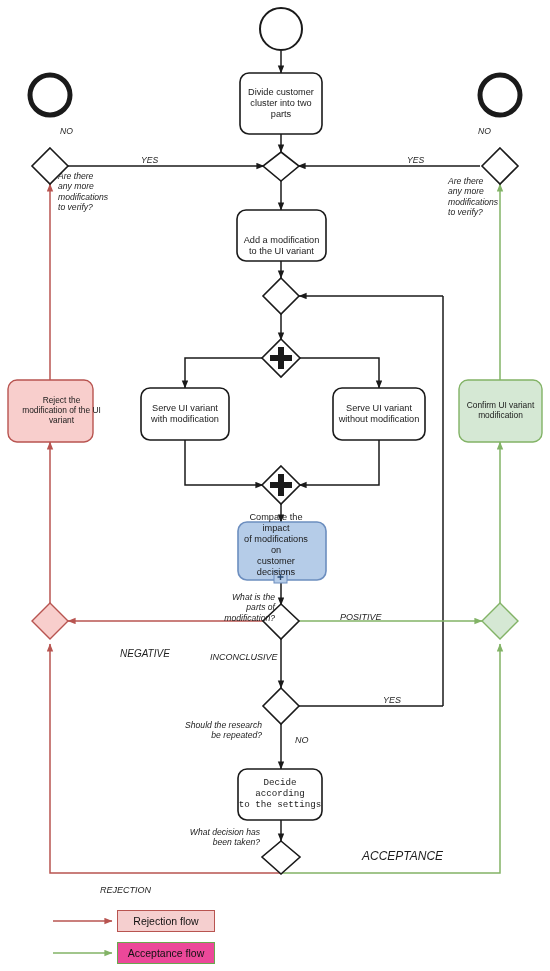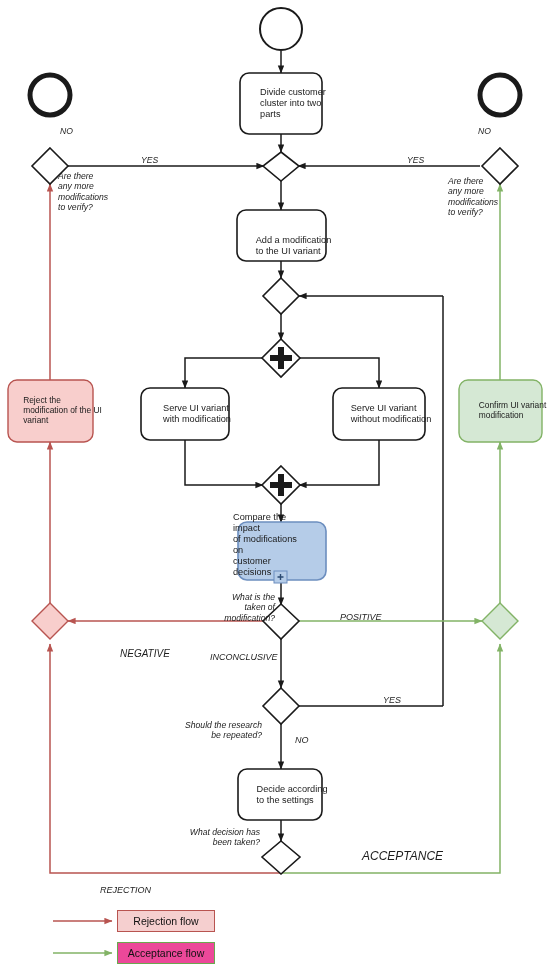--- a/index.html
+++ b/index.html
@@ -23,24 +23,24 @@
     left: 0;
     top: 0;
     width: 550px;
     height: 971px;
   }
   .node-label {
     position: absolute;
     display: flex;
     align-items: center;
     justify-content: center;
+    text-align: center;
     pointer-events: none;
     color: #1a1a1a;
     line-height: 1.18;
-    padding-left: 12px;
   }
   .task-label {
     font-size: 9.2px;
   }
   .flow-label {
     position: absolute;
     font-style: italic;
     font-size: 8.6px;
     color: #1d1d1d;
     white-space: pre;
@@ -177,46 +177,46 @@
 
   <div class="node-label task-label" style="left:237px;top:220px;width:89px;height:51px;white-space:pre-line;">Add a modification
 to the UI variant</div>
 
   <div class="node-label task-label" style="left:141px;top:388px;width:88px;height:52px;white-space:pre-line;">Serve UI variant
 with modification</div>
 
   <div class="node-label task-label" style="left:333px;top:388px;width:92px;height:52px;white-space:pre-line;">Serve UI variant
 without modification</div>
 
-  <div class="node-label task-label" style="left:221px;top:519px;width:76px;height:52px;white-space:pre-line;">Compare the impact
+  <div class="node-label task-label" style="left:238px;top:519px;width:76px;height:52px;white-space:pre-line;">Compare the impact
 of modifications on
 customer decisions</div>
 
-  <div class="node-label task-label" style="left:238px;top:769px;width:84px;height:51px;white-space:pre-line;">Decide according
+  <div class="node-label task-label" style="left:238px;top:769px;width:84px;height:51px;white-space:pre-line;font-family:Liberation Mono, monospace;">Decide according
 to the settings</div>
 
-  <div class="node-label task-label" style="left:8px;top:380px;width:85px;height:62px;white-space:pre-line;font-size:8.4px;">Reject the
+  <div class="node-label task-label" style="left:19px;top:380px;width:85px;height:62px;white-space:pre-line;font-size:8.4px;">Reject the
 modification of the UI
 variant</div>
 
   <div class="node-label task-label" style="left:459px;top:380px;width:83px;height:62px;white-space:pre-line;font-size:8.4px;border-radius:15px;">Confirm UI variant
 modification</div>
 
   <div class="flow-label" style="left:58px;top:171px;">Are there
 any more
 modifications
 to verify?</div>
 
   <div class="flow-label" style="left:448px;top:176px;">Are there
 any more
 modifications
 to verify?</div>
 
   <div class="flow-label right" style="left:205px;top:592px;width:70px;">What is the
-taken of
+parts of
 modification?</div>
 
   <div class="flow-label right" style="left:172px;top:720px;width:90px;">Should the research
 be repeated?</div>
 
   <div class="flow-label right" style="left:180px;top:827px;width:80px;">What decision has
 been taken?</div>
 
   <div class="flow-label" style="left:60px;top:126px;">NO</div>
 

